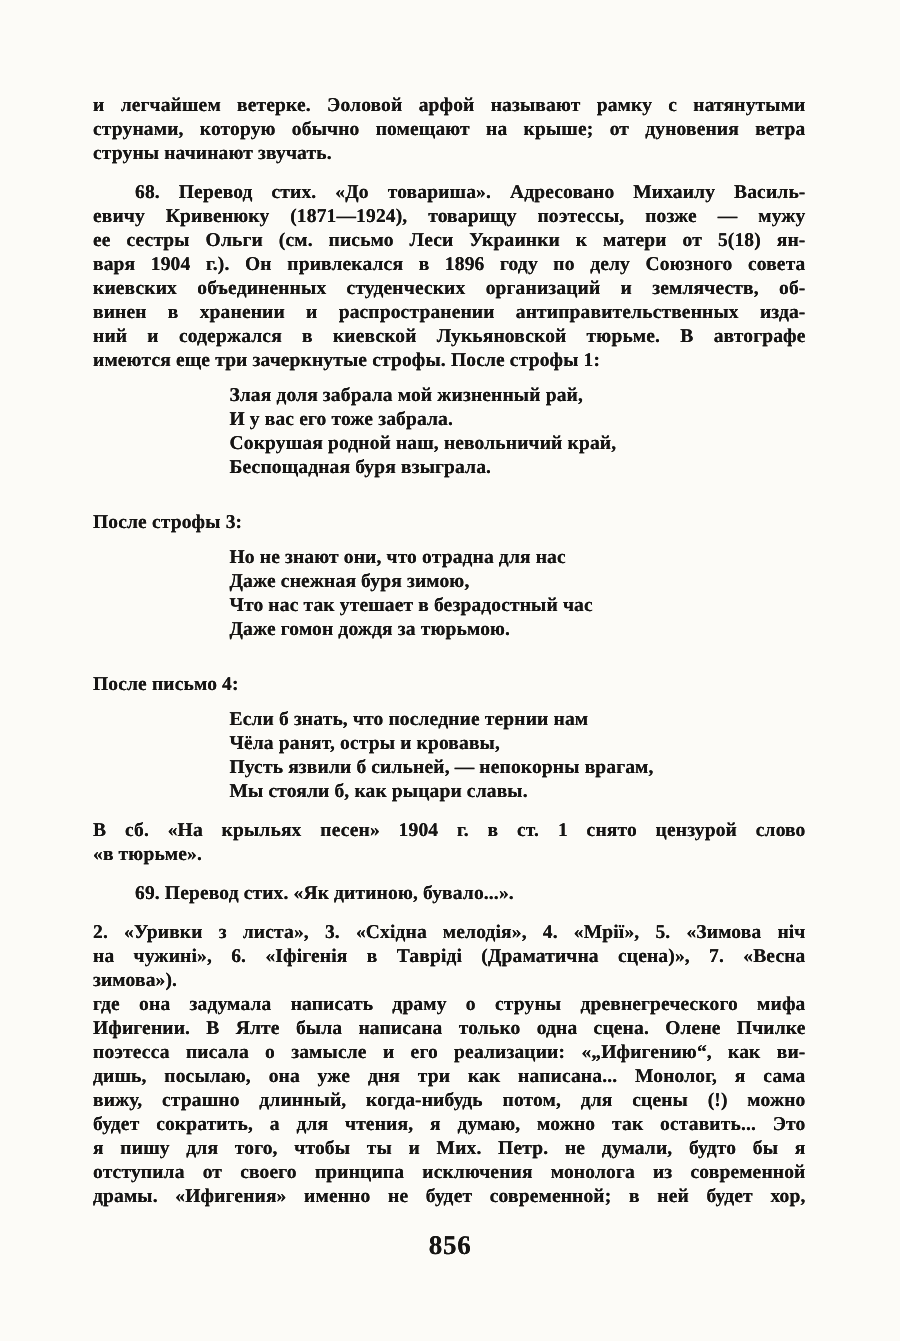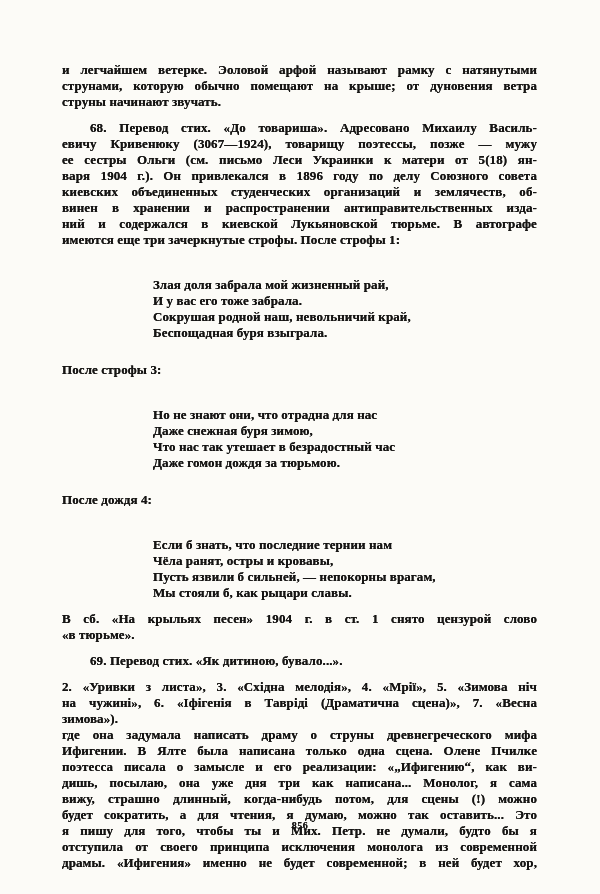--- a/index.html
+++ b/index.html
@@ -43,50 +43,50 @@
   .line.indent {
     padding-left: 28px;
   }
   .block {
     margin-top: 10px;
     font-family: Liberation Serif, serif;
   }
   .block:first-child { margin-top: 0; }
   .block.continues { margin-top: 0; }
   .block.verse {
-    margin-top: 29px;
+    margin-top: 7px;
     margin-left: 91px;
   }
   .block.label {
     margin-top: 21px;
   }
   .pagenum {
     position: absolute;
     top: 820px;
     left: 0;
     width: 600px;
     text-align: center;
-    font-size: 10px;
+    font-size: 18px;
     letter-spacing: 0.5px;
     text-shadow: 0 0 0.4px currentColor;
   }
 </style>
 </head>
 <body>
 
 <div class="page">
   <div class="text-root" id="text-root">
       <div class="block paragraph">
         <div class="line just">и легчайшем ветерке. Эоловой арфой называют рамку с натянутыми</div>
         <div class="line just">струнами, которую обычно помещают на крыше; от дуновения ветра</div>
         <div class="line">струны начинают звучать.</div>
       </div>
       <div class="block paragraph">
         <div class="line just indent">68. Перевод стих. «До товариша». Адресовано Михаилу Василь-</div>
-        <div class="line just">евичу Кривенюку (3067—1924), товарищу поэтессы, позже — мужу</div>
+        <div class="line just">евичу Кривенюку (1871—1924), товарищу поэтессы, позже — мужу</div>
         <div class="line just">ее сестры Ольги (см. письмо Леси Украинки к матери от 5(18) ян-</div>
         <div class="line just">варя 1904 г.). Он привлекался в 1896 году по делу Союзного совета</div>
         <div class="line just">киевских объединенных студенческих организаций и землячеств, об-</div>
         <div class="line just">винен в хранении и распространении антиправительственных изда-</div>
         <div class="line just">ний и содержался в киевской Лукьяновской тюрьме. В автографе</div>
         <div class="line">имеются еще три зачеркнутые строфы. После строфы 1:</div>
       </div>
       <div class="block verse">
         <div class="line">Злая доля забрала мой жизненный рай,</div>
         <div class="line">И у вас его тоже забрала.</div>
@@ -96,21 +96,21 @@
       <div class="block label">
         <div class="line">После строфы 3:</div>
       </div>
       <div class="block verse">
         <div class="line">Но не знают они, что отрадна для нас</div>
         <div class="line">Даже снежная буря зимою,</div>
         <div class="line">Что нас так утешает в безрадостный час</div>
         <div class="line">Даже гомон дождя за тюрьмою.</div>
       </div>
       <div class="block label">
-        <div class="line">После дождя 4:</div>
+        <div class="line">После письмо 4:</div>
       </div>
       <div class="block verse">
         <div class="line">Если б знать, что последние тернии нам</div>
         <div class="line">Чёла ранят, остры и кровавы,</div>
         <div class="line">Пусть язвили б сильней, — непокорны врагам,</div>
         <div class="line">Мы стояли б, как рыцари славы.</div>
       </div>
       <div class="block paragraph">
         <div class="line just">В сб. «На крыльях песен» 1904 г. в ст. 1 снято цензурой слово</div>
         <div class="line">«в тюрьме».</div>

